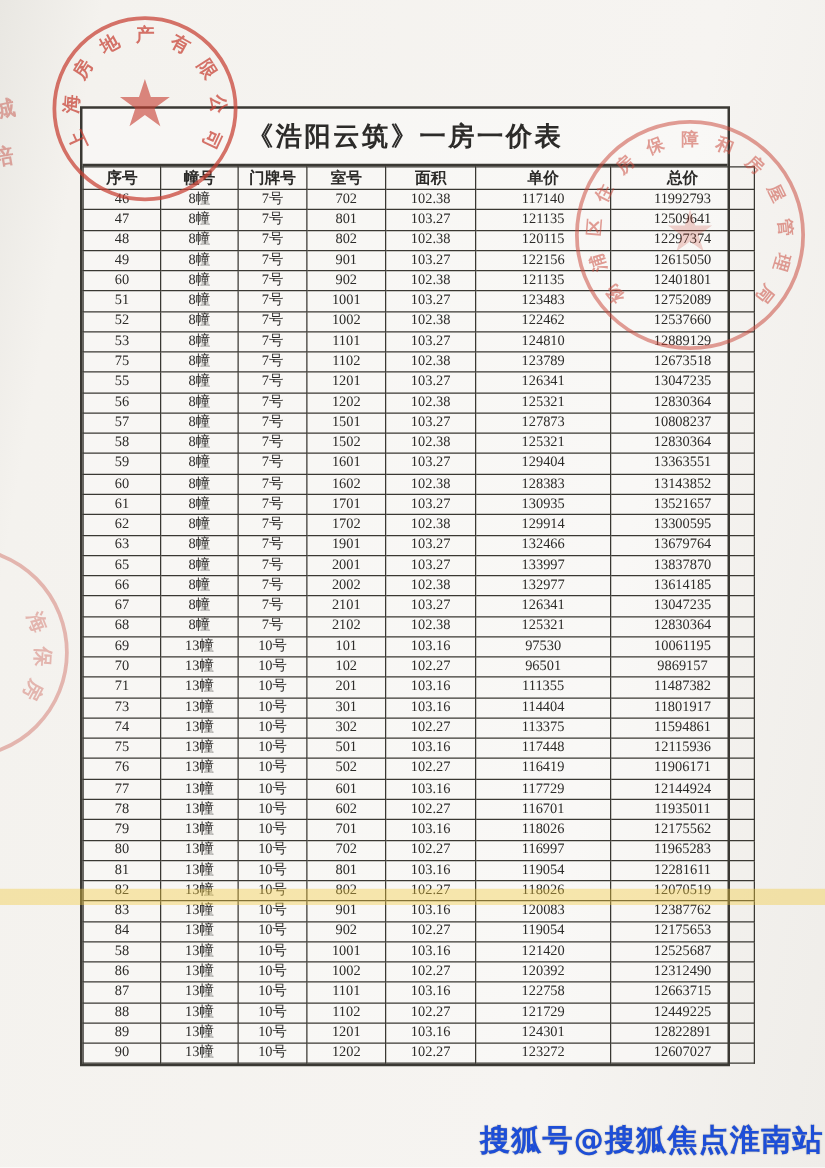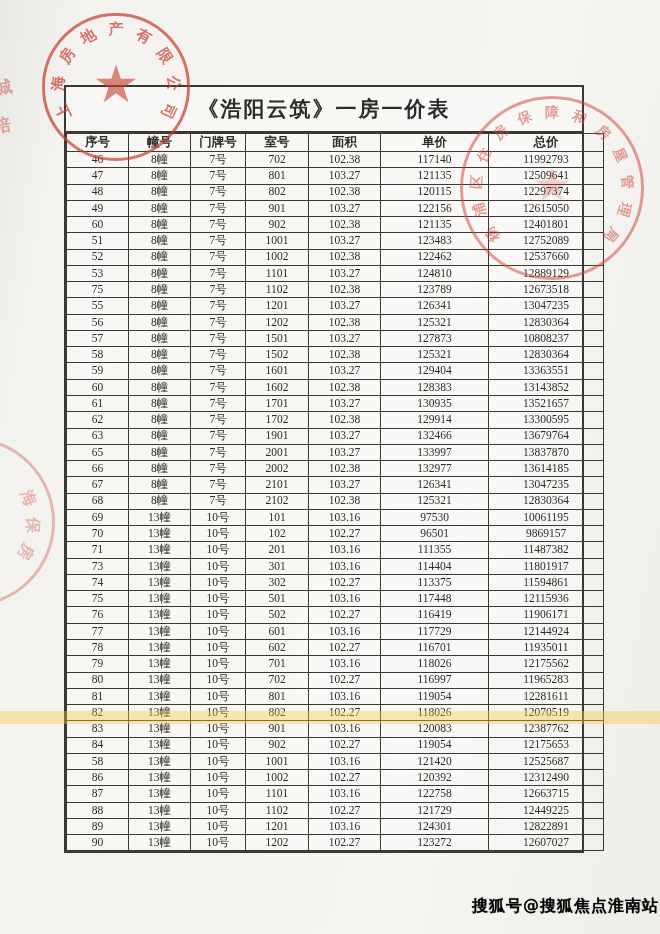--- a/index.html
+++ b/index.html
@@ -50,21 +50,21 @@
     position:absolute;left:50%;top:50%;
     width:22px;height:22px;margin-left:-11px;margin-top:-11px;
     text-align:center;line-height:22px;font-weight:700;
     font-family:"Liberation Serif","DejaVu Serif",serif;
   }
   .edge-mark{position:absolute;font-weight:700;font-size:17px;pointer-events:none;}
   .scan-line{position:absolute;left:0;width:660px;height:13px;background:rgba(243,203,62,0.40);pointer-events:none;}
   .watermark{
     position:absolute;right:1px;top:896px;
     font-family:"DejaVu Sans","Liberation Sans",sans-serif;
-    font-weight:800;font-size:16px;letter-spacing:1px;color:#000000;
+    font-weight:800;font-size:24px;letter-spacing:1px;color:#1d4ed8;
     text-shadow:0 0 1px rgba(60,60,60,0.6);
     white-space:nowrap;
   }
 </style>
 </head>
 <body>
 
 <div class="page">
 
   <div class="doc-box">

